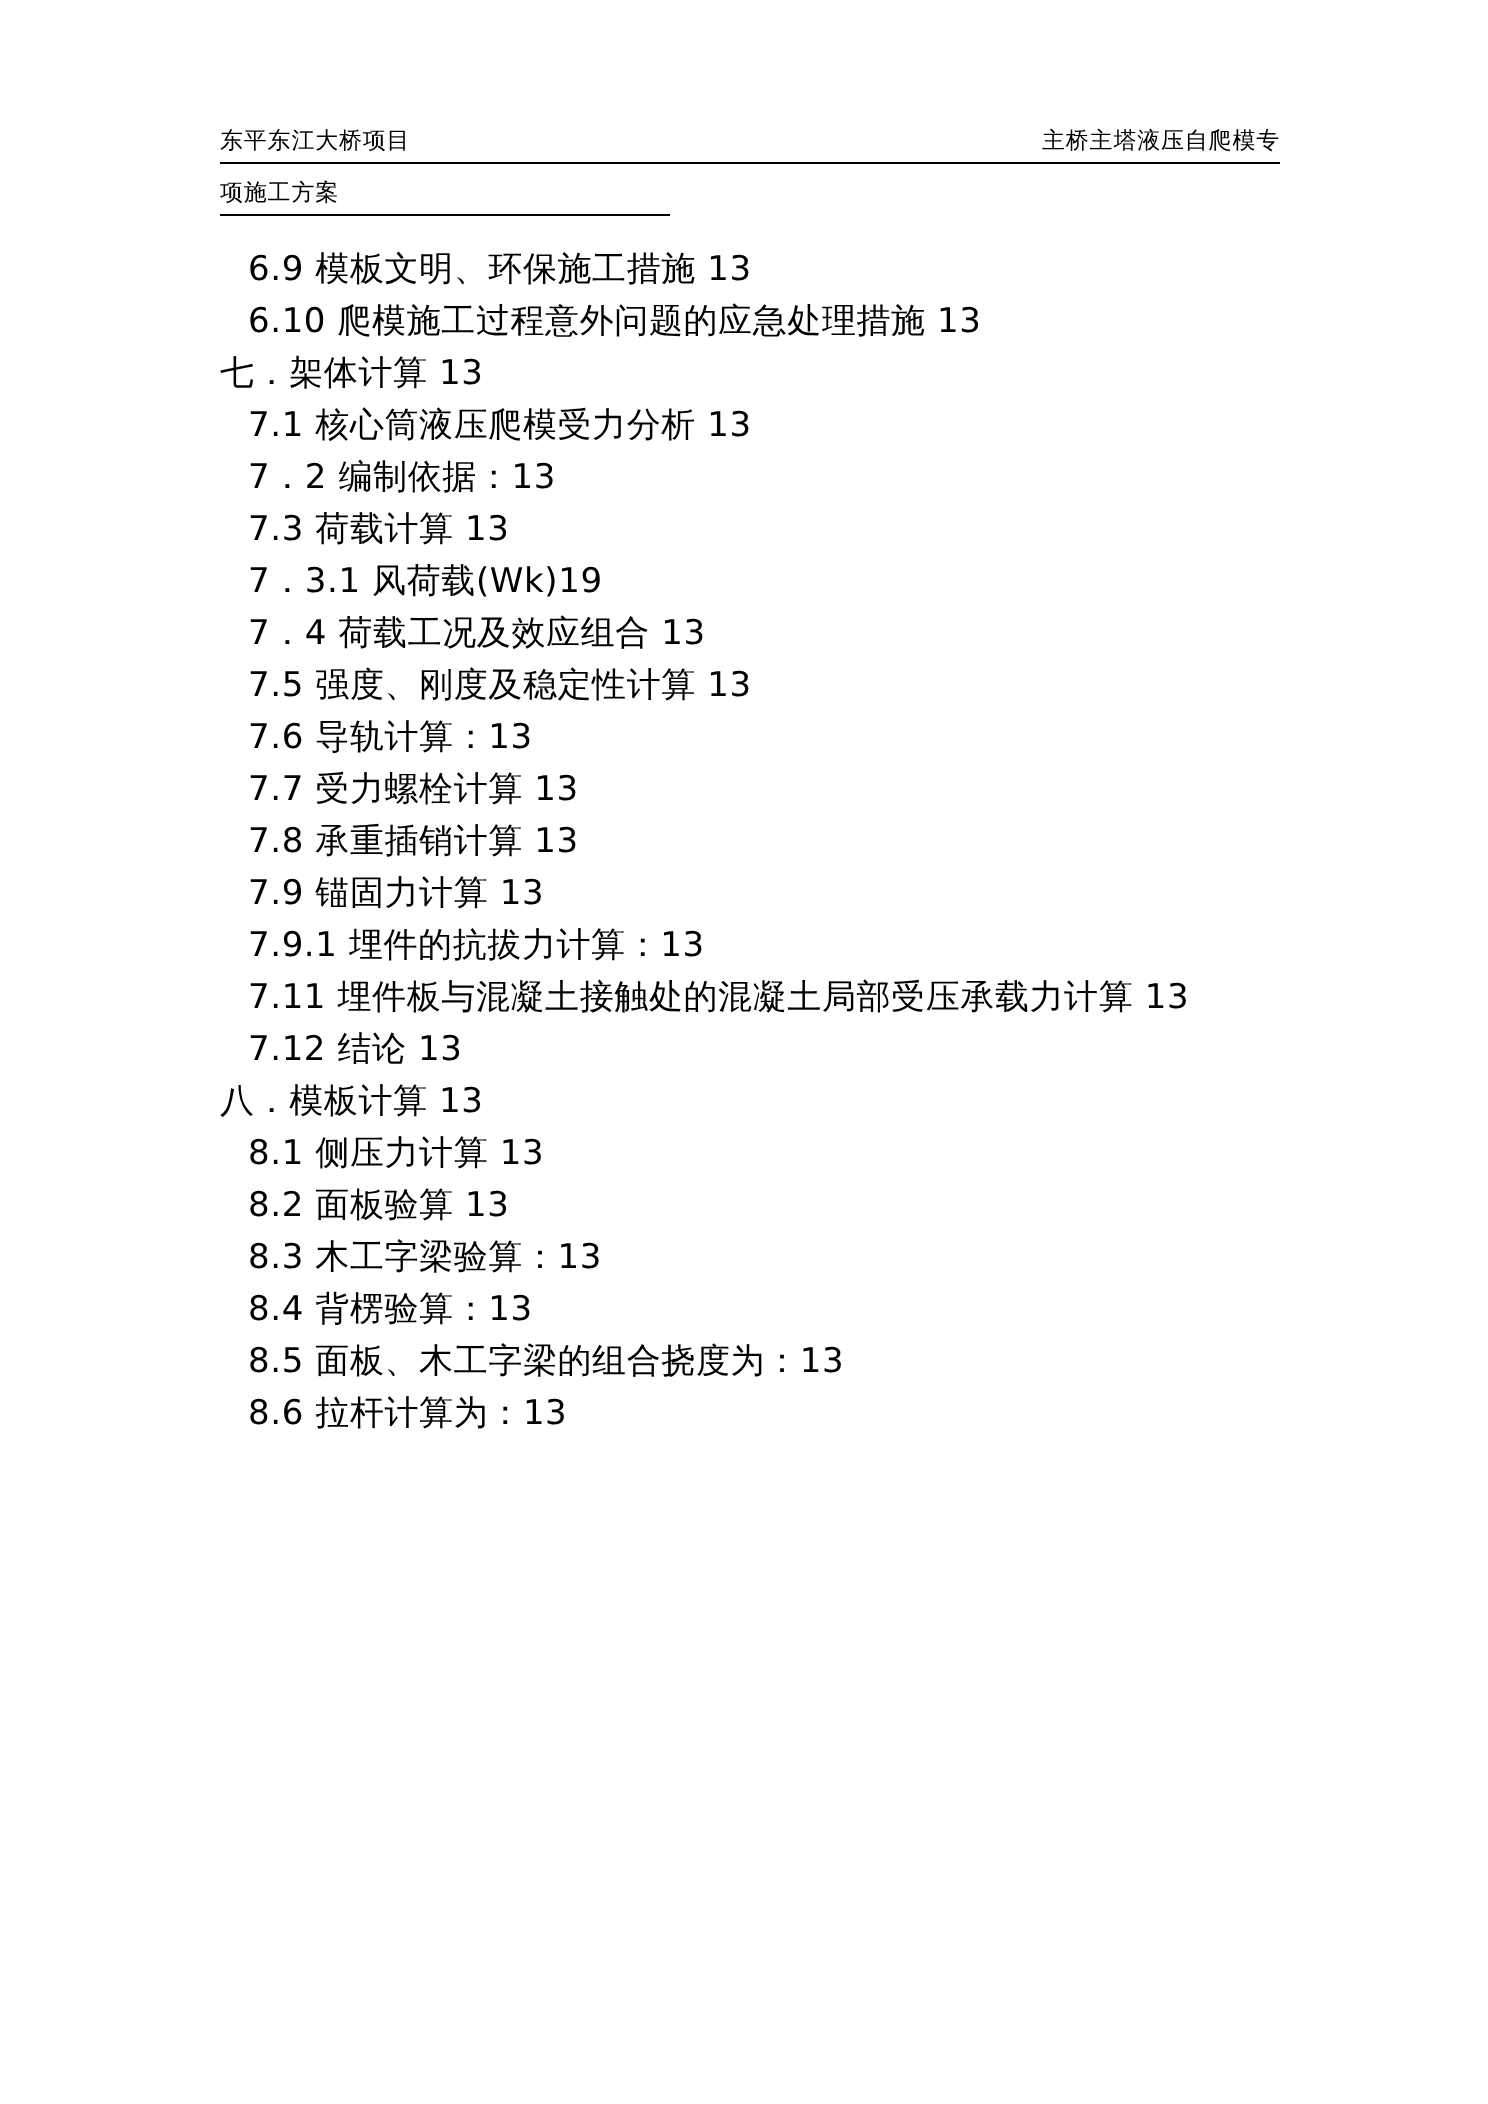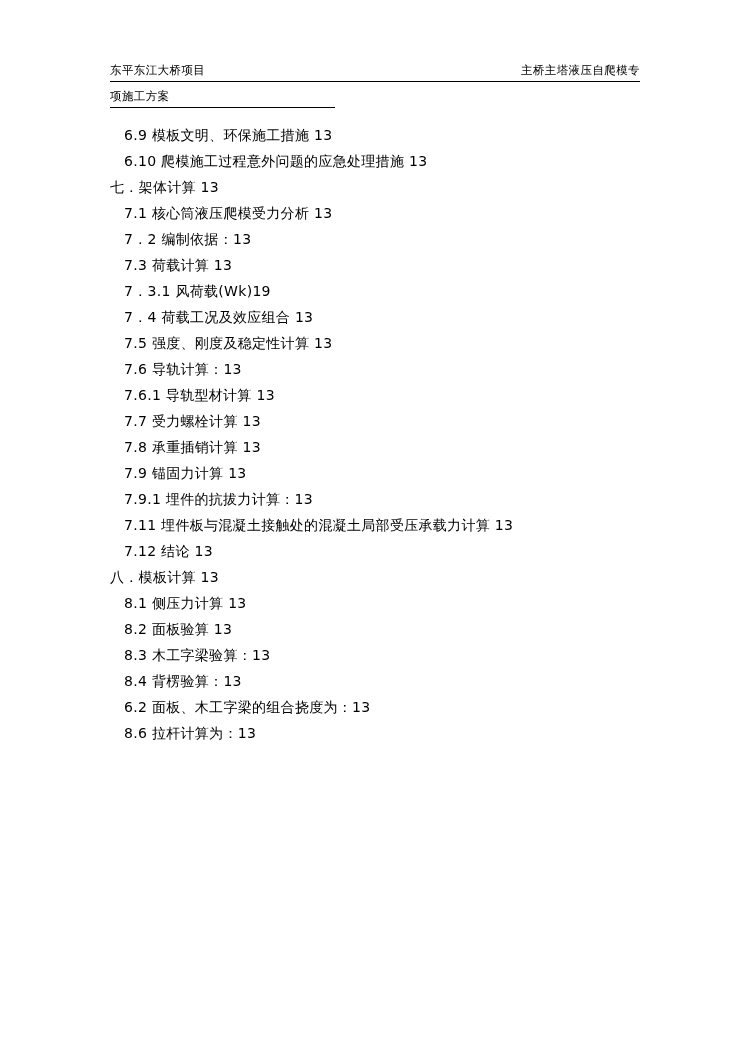--- a/index.html
+++ b/index.html
@@ -57,21 +57,21 @@
   .header-rule2 {
     border-bottom: 1px solid #000000;
     width: 225px;
     height: 0;
     margin-top: 1px;
   }
   .toc {
     margin-top: 14px;
   }
   .toc-entry {
-    font-size: 14px;
+    font-size: 17px;
     line-height: 26px;
     letter-spacing: 0.3px;
     white-space: nowrap;
   }
   .toc-entry.lvl1 {
     font-weight: normal;
     padding-left: 0px;
   }
   .toc-entry.lvl2 {
     padding-left: 14px;
@@ -96,30 +96,29 @@
       <div class="toc-entry lvl2">6.9 模板文明、环保施工措施 13</div>
       <div class="toc-entry lvl2">6.10 爬模施工过程意外问题的应急处理措施 13</div>
       <div class="toc-entry lvl1">七．架体计算 13</div>
       <div class="toc-entry lvl2">7.1 核心筒液压爬模受力分析 13</div>
       <div class="toc-entry lvl2">7．2 编制依据：13</div>
       <div class="toc-entry lvl2">7.3 荷载计算 13</div>
       <div class="toc-entry lvl2">7．3.1 风荷载(Wk)19</div>
       <div class="toc-entry lvl2">7．4 荷载工况及效应组合 13</div>
       <div class="toc-entry lvl2">7.5 强度、刚度及稳定性计算 13</div>
       <div class="toc-entry lvl2">7.6 导轨计算：13</div>
-      <div class="toc-entry lvl2">7.6.1 导轨型材计算 13</div>
       <div class="toc-entry lvl2">7.7 受力螺栓计算 13</div>
       <div class="toc-entry lvl2">7.8 承重插销计算 13</div>
       <div class="toc-entry lvl2">7.9 锚固力计算 13</div>
       <div class="toc-entry lvl2">7.9.1 埋件的抗拔力计算：13</div>
       <div class="toc-entry lvl2">7.11 埋件板与混凝土接触处的混凝土局部受压承载力计算 13</div>
       <div class="toc-entry lvl2">7.12 结论 13</div>
       <div class="toc-entry lvl1">八．模板计算 13</div>
       <div class="toc-entry lvl2">8.1 侧压力计算 13</div>
       <div class="toc-entry lvl2">8.2 面板验算 13</div>
       <div class="toc-entry lvl2">8.3 木工字梁验算：13</div>
       <div class="toc-entry lvl2">8.4 背楞验算：13</div>
-      <div class="toc-entry lvl2">6.2 面板、木工字梁的组合挠度为：13</div>
+      <div class="toc-entry lvl2">8.5 面板、木工字梁的组合挠度为：13</div>
       <div class="toc-entry lvl2">8.6 拉杆计算为：13</div>
     </div>
 
   </div>
 </div>
 
 </body></html>

